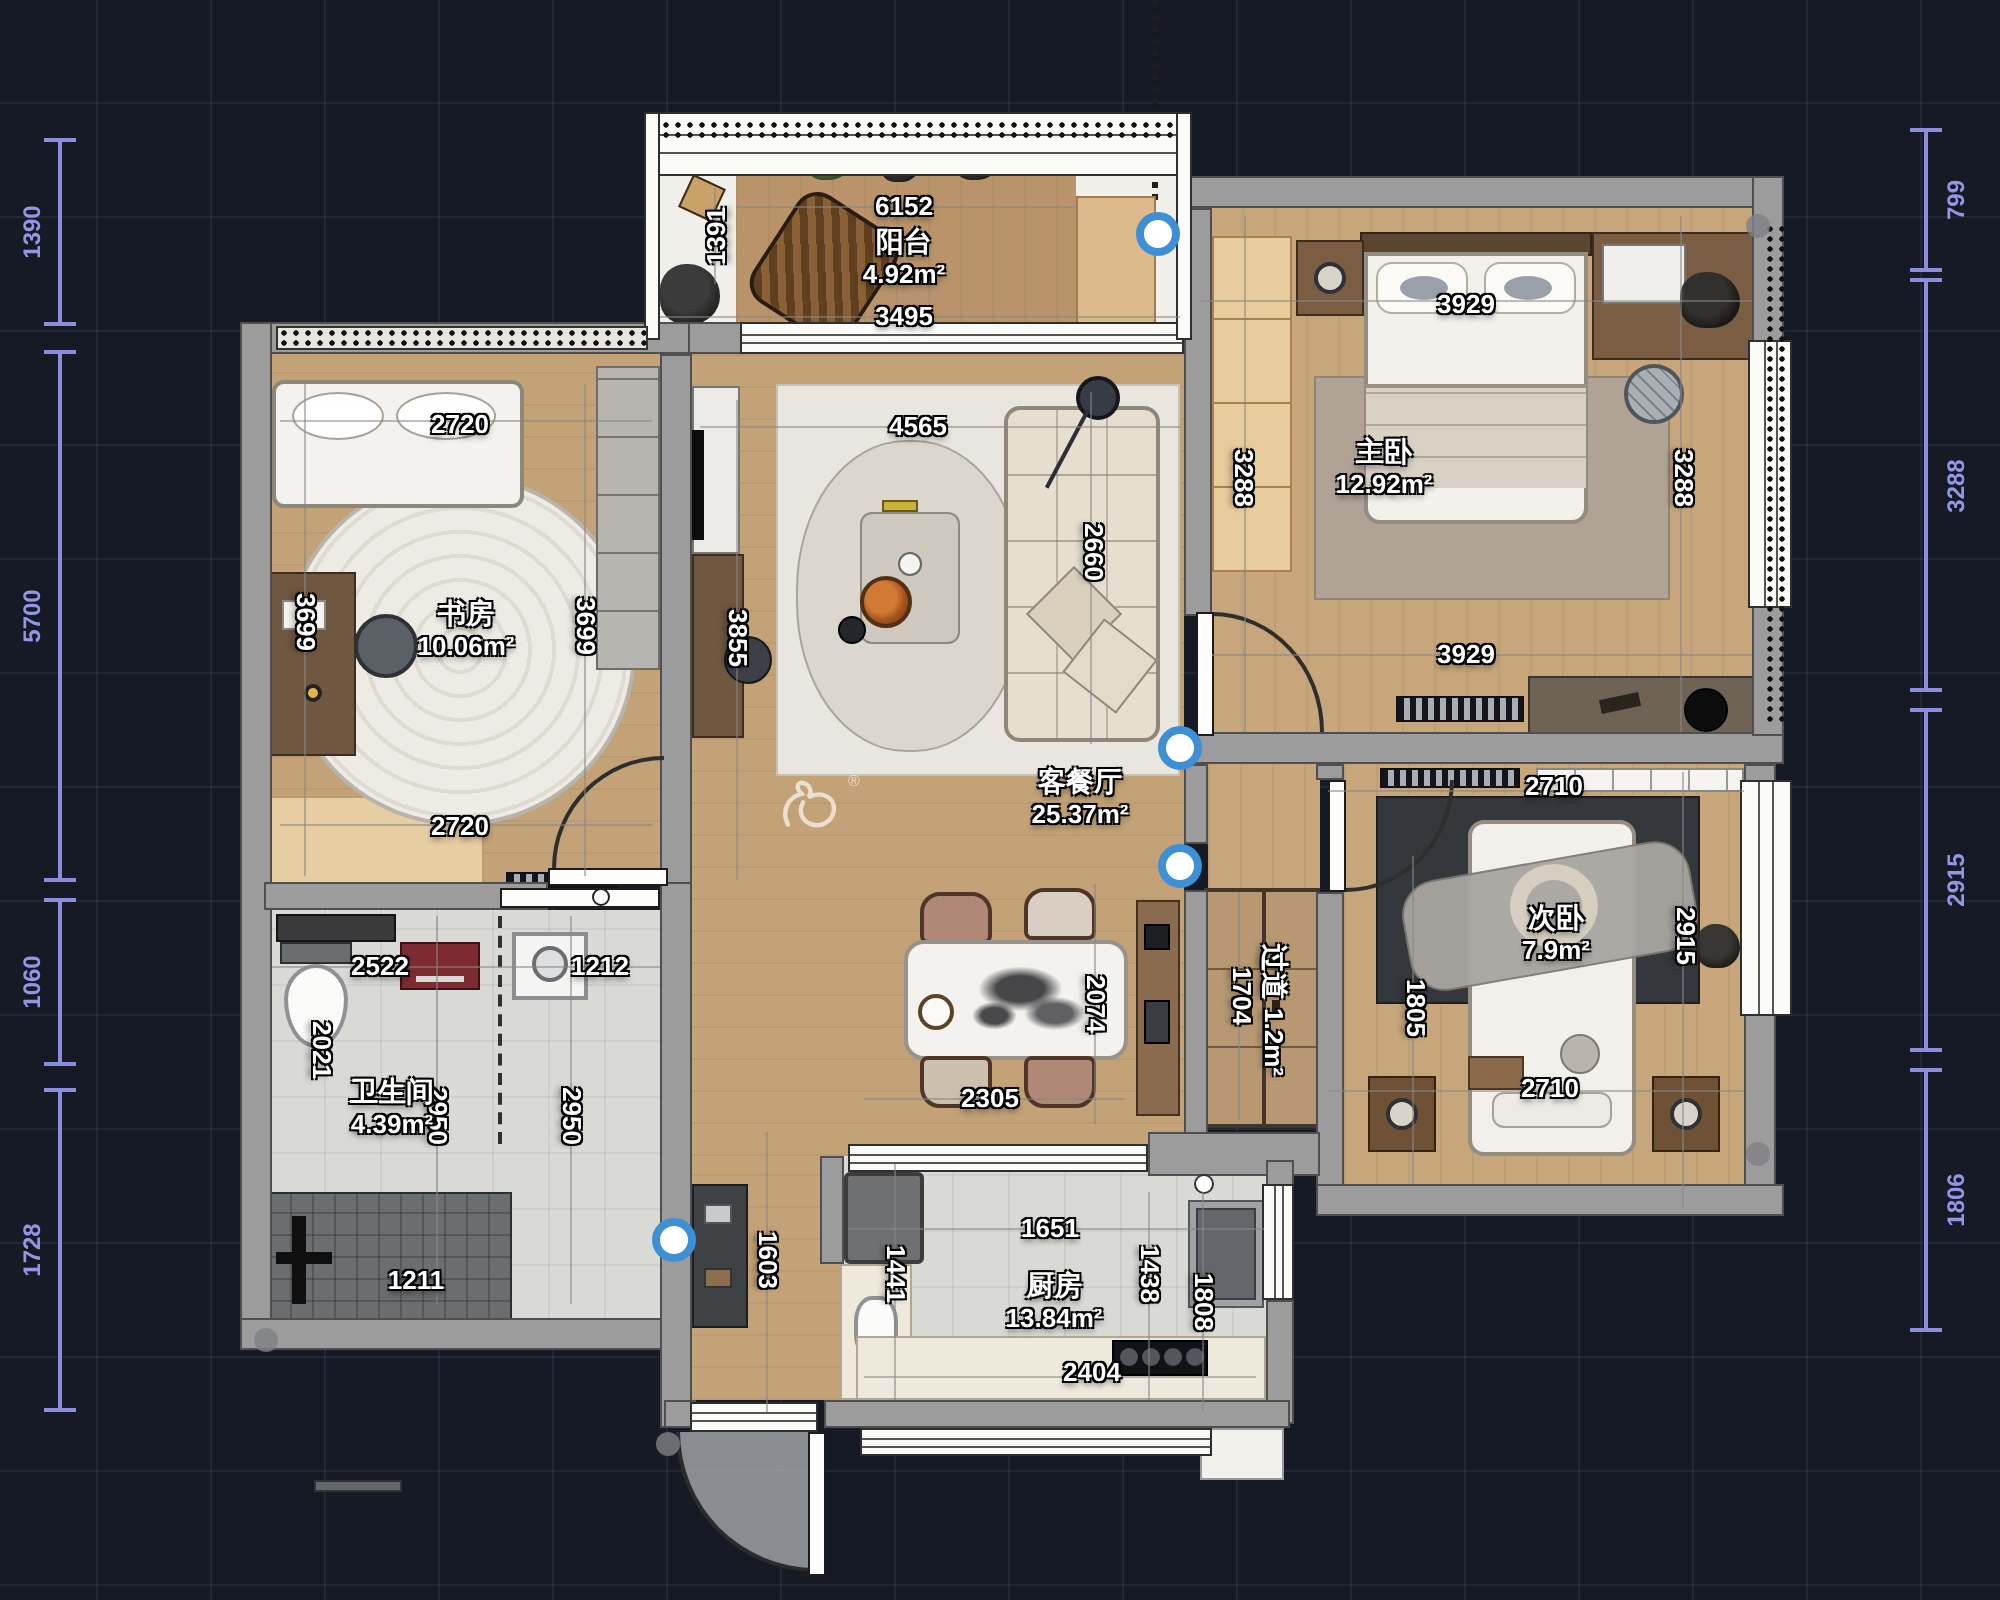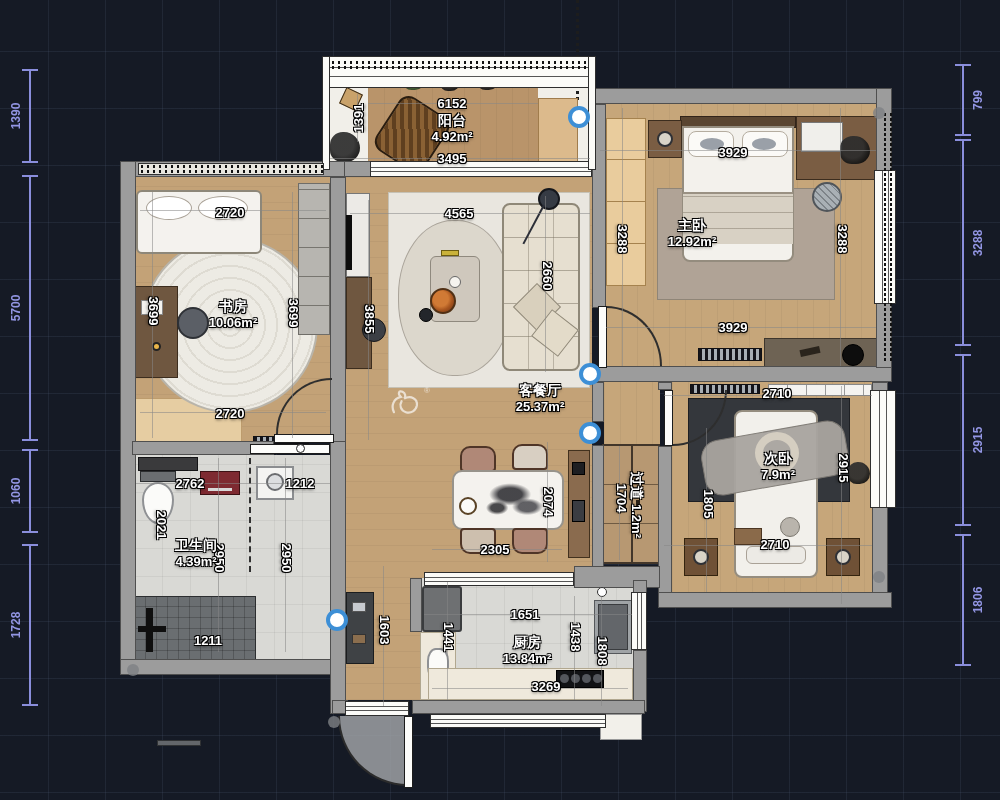--- a/index.html
+++ b/index.html
@@ -310,30 +310,30 @@
       <div class="dim vcw" style="left: 622px; top: 239px;">3288</div>
       <div class="dim vcw" style="left: 842px; top: 239px;">3288</div>
       <div class="dim" style="left: 733px; top: 327px;">3929</div>
       <div class="dim" style="left: 777px; top: 393px;">2710</div>
       <div class="dim vcw" style="left: 708px; top: 504px;">1805</div>
       <div class="dim vcw" style="left: 843px; top: 468px;">2915</div>
       <div class="dim" style="left: 775px; top: 544px;">2710</div>
       <div class="dim vcw" style="left: 621px; top: 498px;">1704</div>
       <div class="dim vcw" style="left: 548px; top: 502px;">2074</div>
       <div class="dim" style="left: 495px; top: 549px;">2305</div>
-      <div class="dim" style="left: 190px; top: 483px;">2762</div>
+      <div class="dim" style="left: 190px; top: 483px;">2522</div>
       <div class="dim" style="left: 300px; top: 483px;">1212</div>
       <div class="dim vcw" style="left: 161px; top: 525px;">2021</div>
       <div class="dim vcw" style="left: 219px; top: 558px;">2950</div>
       <div class="dim vcw" style="left: 286px; top: 558px;">2950</div>
       <div class="dim" style="left: 208px; top: 640px;">1211</div>
       <div class="dim" style="left: 525px; top: 614px;">1651</div>
       <div class="dim vcw" style="left: 575px; top: 637px;">1438</div>
       <div class="dim vcw" style="left: 602px; top: 651px;">1808</div>
-      <div class="dim" style="left: 546px; top: 686px;">3269</div>
+      <div class="dim" style="left: 546px; top: 686px;">2404</div>
       <div class="dim vcw" style="left: 448px; top: 637px;">1441</div>
       <div class="dim vcw" style="left: 384px; top: 630px;">1603</div>
       <div class="room-label" style="left: 452px; top: 129px;"><span class="rl-name">阳台</span><span class="rl-area">4.92m²</span></div>
       <div class="room-label" style="left: 233px; top: 315px;"><span class="rl-name">书房</span><span class="rl-area">10.06m²</span></div>
       <div class="room-label" style="left: 540px; top: 399px;"><span class="rl-name">客餐厅</span><span class="rl-area">25.37m²</span></div>
       <div class="room-label" style="left: 692px; top: 234px;"><span class="rl-name">主卧</span><span class="rl-area">12.92m²</span></div>
       <div class="room-label" style="left: 778px; top: 467px;"><span class="rl-name">次卧</span><span class="rl-area">7.9m²</span></div>
       <div class="room-label" style="left: 196px; top: 554px;"><span class="rl-name">卫生间</span><span class="rl-area">4.39m²</span></div>
       <div class="room-label" style="left: 527px; top: 651px;"><span class="rl-name">厨房</span><span class="rl-area">13.84m²</span></div>
       <div class="room-label vcw" style="left: 637px; top: 505px;"><span class="rl-name">过道</span><span class="rl-area">1.2m²</span></div>

